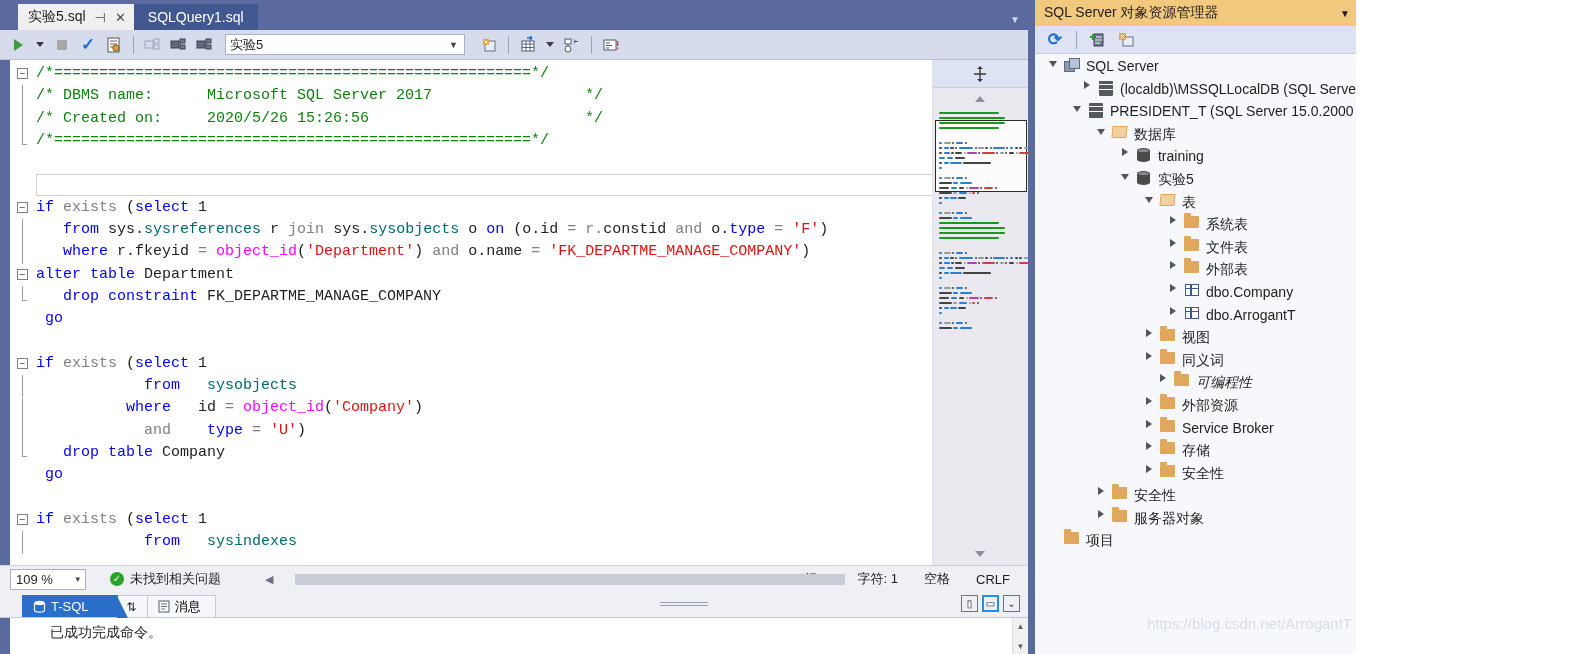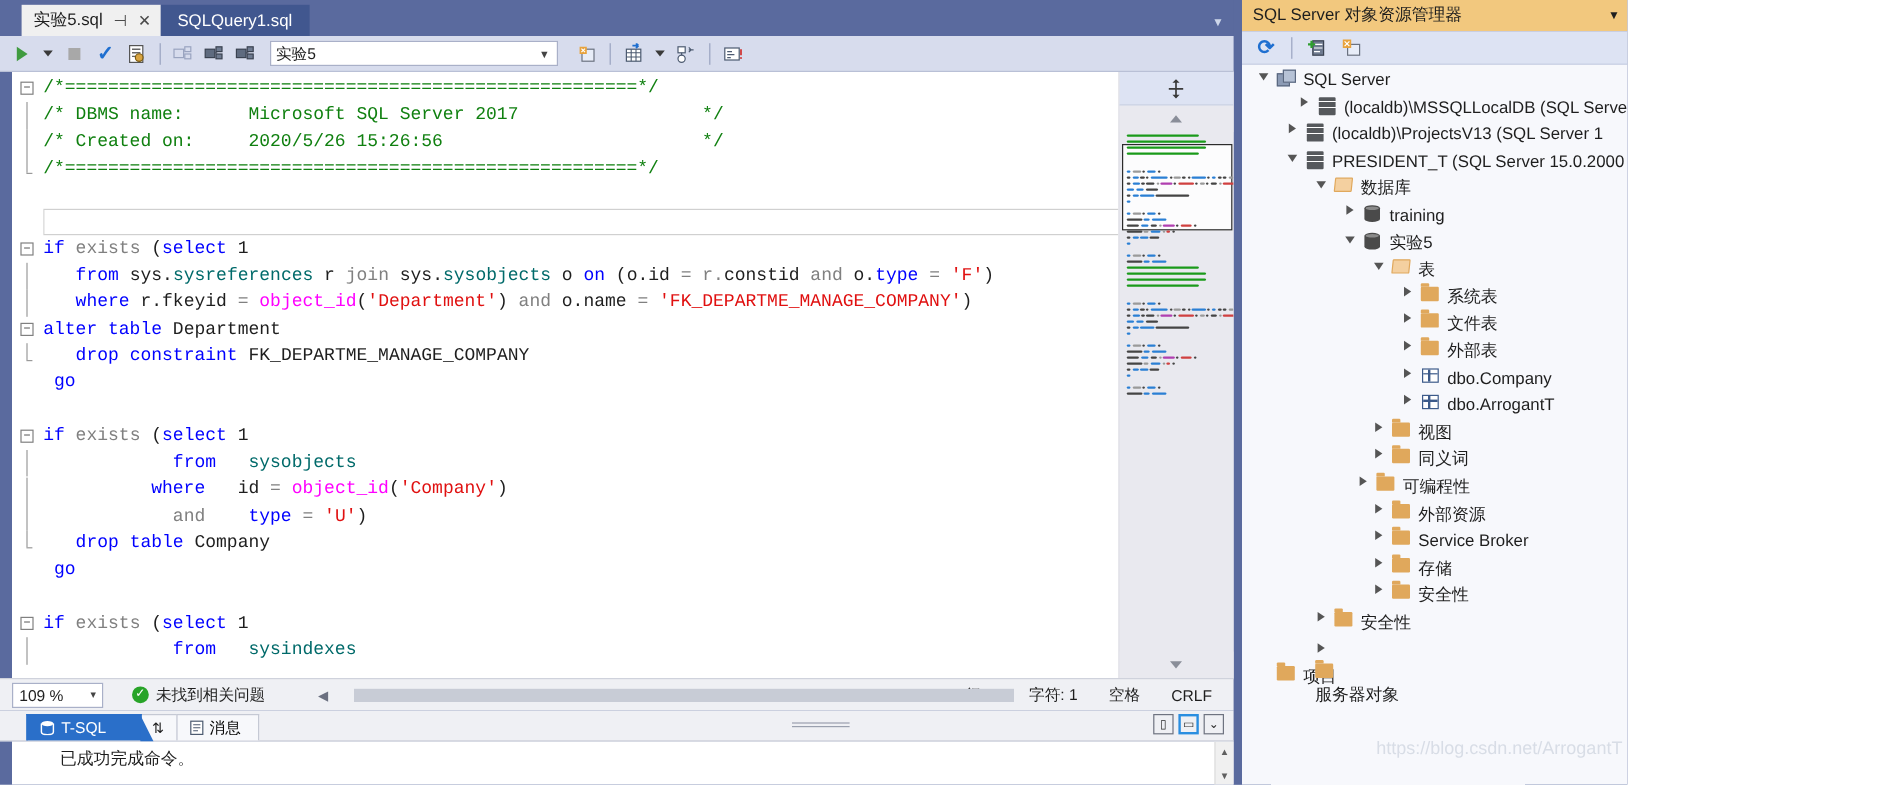--- a/index.html
+++ b/index.html
@@ -880,190 +880,181 @@
           <span class="twist">
             <span class="tw-closed"></span>
           </span>
           <span class="ticon">
             <span class="ic-server"></span>
           </span>
           <span class="tlabel">(localdb)\MSSQLLocalDB (SQL Serve</span>
         </div>
         <div class="tnode" style="padding-left: 34px;">
           <span class="twist">
-            <span class="tw-closed"></span>
+            <span class="tw-open"></span>
           </span>
           <span class="ticon">
             <span class="ic-server"></span>
           </span>
-          <span class="tlabel">(localdb)\ProjectsV13 (SQL Server 1</span>
-        </div>
-        <div class="tnode" style="padding-left: 34px;">
+          <span class="tlabel">PRESIDENT_T (SQL Server 15.0.2000</span>
+        </div>
+        <div class="tnode" style="padding-left: 58px;">
           <span class="twist">
             <span class="tw-open"></span>
           </span>
           <span class="ticon">
-            <span class="ic-server"></span>
-          </span>
-          <span class="tlabel">PRESIDENT_T (SQL Server 15.0.2000</span>
+            <span class="ic-folder-open"></span>
+          </span>
+          <span class="tlabel">数据库</span>
+        </div>
+        <div class="tnode" style="padding-left: 82px;">
+          <span class="twist">
+            <span class="tw-closed"></span>
+          </span>
+          <span class="ticon">
+            <span class="ic-db"></span>
+          </span>
+          <span class="tlabel">training</span>
+        </div>
+        <div class="tnode" style="padding-left: 82px;">
+          <span class="twist">
+            <span class="tw-open"></span>
+          </span>
+          <span class="ticon">
+            <span class="ic-db"></span>
+          </span>
+          <span class="tlabel">实验5</span>
+        </div>
+        <div class="tnode" style="padding-left: 106px;">
+          <span class="twist">
+            <span class="tw-open"></span>
+          </span>
+          <span class="ticon">
+            <span class="ic-folder-open"></span>
+          </span>
+          <span class="tlabel">表</span>
+        </div>
+        <div class="tnode" style="padding-left: 130px;">
+          <span class="twist">
+            <span class="tw-closed"></span>
+          </span>
+          <span class="ticon">
+            <span class="ic-folder"></span>
+          </span>
+          <span class="tlabel">系统表</span>
+        </div>
+        <div class="tnode" style="padding-left: 130px;">
+          <span class="twist">
+            <span class="tw-closed"></span>
+          </span>
+          <span class="ticon">
+            <span class="ic-folder"></span>
+          </span>
+          <span class="tlabel">文件表</span>
+        </div>
+        <div class="tnode" style="padding-left: 130px;">
+          <span class="twist">
+            <span class="tw-closed"></span>
+          </span>
+          <span class="ticon">
+            <span class="ic-folder"></span>
+          </span>
+          <span class="tlabel">外部表</span>
+        </div>
+        <div class="tnode" style="padding-left: 130px;">
+          <span class="twist">
+            <span class="tw-closed"></span>
+          </span>
+          <span class="ticon">
+            <span class="ic-table"></span>
+          </span>
+          <span class="tlabel">dbo.Company</span>
+        </div>
+        <div class="tnode" style="padding-left: 130px;">
+          <span class="twist">
+            <span class="tw-closed"></span>
+          </span>
+          <span class="ticon">
+            <span class="ic-table"></span>
+          </span>
+          <span class="tlabel">dbo.ArrogantT</span>
+        </div>
+        <div class="tnode" style="padding-left: 106px;">
+          <span class="twist">
+            <span class="tw-closed"></span>
+          </span>
+          <span class="ticon">
+            <span class="ic-folder"></span>
+          </span>
+          <span class="tlabel">视图</span>
+        </div>
+        <div class="tnode" style="padding-left: 106px;">
+          <span class="twist">
+            <span class="tw-closed"></span>
+          </span>
+          <span class="ticon">
+            <span class="ic-folder"></span>
+          </span>
+          <span class="tlabel">同义词</span>
+        </div>
+        <div class="tnode" style="padding-left: 120px; font-style: italic;">
+          <span class="twist">
+            <span class="tw-closed"></span>
+          </span>
+          <span class="ticon">
+            <span class="ic-folder"></span>
+          </span>
+          <span class="tlabel">可编程性</span>
+        </div>
+        <div class="tnode" style="padding-left: 106px;">
+          <span class="twist">
+            <span class="tw-closed"></span>
+          </span>
+          <span class="ticon">
+            <span class="ic-folder"></span>
+          </span>
+          <span class="tlabel">外部资源</span>
+        </div>
+        <div class="tnode" style="padding-left: 106px;">
+          <span class="twist">
+            <span class="tw-closed"></span>
+          </span>
+          <span class="ticon">
+            <span class="ic-folder"></span>
+          </span>
+          <span class="tlabel">Service Broker</span>
+        </div>
+        <div class="tnode" style="padding-left: 106px;">
+          <span class="twist">
+            <span class="tw-closed"></span>
+          </span>
+          <span class="ticon">
+            <span class="ic-folder"></span>
+          </span>
+          <span class="tlabel">存储</span>
+        </div>
+        <div class="tnode" style="padding-left: 106px;">
+          <span class="twist">
+            <span class="tw-closed"></span>
+          </span>
+          <span class="ticon">
+            <span class="ic-folder"></span>
+          </span>
+          <span class="tlabel">安全性</span>
         </div>
         <div class="tnode" style="padding-left: 58px;">
           <span class="twist">
-            <span class="tw-open"></span>
-          </span>
-          <span class="ticon">
-            <span class="ic-folder-open"></span>
-          </span>
-          <span class="tlabel">数据库</span>
-        </div>
-        <div class="tnode" style="padding-left: 82px;">
-          <span class="twist">
-            <span class="tw-closed"></span>
-          </span>
-          <span class="ticon">
-            <span class="ic-db"></span>
-          </span>
-          <span class="tlabel">training</span>
-        </div>
-        <div class="tnode" style="padding-left: 82px;">
-          <span class="twist">
-            <span class="tw-open"></span>
-          </span>
-          <span class="ticon">
-            <span class="ic-db"></span>
-          </span>
-          <span class="tlabel">实验5</span>
-        </div>
-        <div class="tnode" style="padding-left: 106px;">
-          <span class="twist">
-            <span class="tw-open"></span>
-          </span>
-          <span class="ticon">
-            <span class="ic-folder-open"></span>
-          </span>
-          <span class="tlabel">表</span>
-        </div>
-        <div class="tnode" style="padding-left: 130px;">
-          <span class="twist">
-            <span class="tw-closed"></span>
-          </span>
-          <span class="ticon">
-            <span class="ic-folder"></span>
-          </span>
-          <span class="tlabel">系统表</span>
-        </div>
-        <div class="tnode" style="padding-left: 130px;">
-          <span class="twist">
-            <span class="tw-closed"></span>
-          </span>
-          <span class="ticon">
-            <span class="ic-folder"></span>
-          </span>
-          <span class="tlabel">文件表</span>
-        </div>
-        <div class="tnode" style="padding-left: 130px;">
-          <span class="twist">
-            <span class="tw-closed"></span>
-          </span>
-          <span class="ticon">
-            <span class="ic-folder"></span>
-          </span>
-          <span class="tlabel">外部表</span>
-        </div>
-        <div class="tnode" style="padding-left: 130px;">
-          <span class="twist">
-            <span class="tw-closed"></span>
-          </span>
-          <span class="ticon">
-            <span class="ic-table"></span>
-          </span>
-          <span class="tlabel">dbo.Company</span>
-        </div>
-        <div class="tnode" style="padding-left: 130px;">
-          <span class="twist">
-            <span class="tw-closed"></span>
-          </span>
-          <span class="ticon">
-            <span class="ic-table"></span>
-          </span>
-          <span class="tlabel">dbo.ArrogantT</span>
-        </div>
-        <div class="tnode" style="padding-left: 106px;">
-          <span class="twist">
-            <span class="tw-closed"></span>
-          </span>
-          <span class="ticon">
-            <span class="ic-folder"></span>
-          </span>
-          <span class="tlabel">视图</span>
-        </div>
-        <div class="tnode" style="padding-left: 106px;">
-          <span class="twist">
-            <span class="tw-closed"></span>
-          </span>
-          <span class="ticon">
-            <span class="ic-folder"></span>
-          </span>
-          <span class="tlabel">同义词</span>
-        </div>
-        <div class="tnode" style="padding-left: 93px;">
-          <span class="twist">
-            <span class="tw-closed"></span>
-          </span>
-          <span class="ticon">
-            <span class="ic-folder"></span>
-          </span>
-          <span class="tlabel">可编程性</span>
-        </div>
-        <div class="tnode" style="padding-left: 106px;">
-          <span class="twist">
-            <span class="tw-closed"></span>
-          </span>
-          <span class="ticon">
-            <span class="ic-folder"></span>
-          </span>
-          <span class="tlabel">外部资源</span>
-        </div>
-        <div class="tnode" style="padding-left: 106px;">
-          <span class="twist">
-            <span class="tw-closed"></span>
-          </span>
-          <span class="ticon">
-            <span class="ic-folder"></span>
-          </span>
-          <span class="tlabel">Service Broker</span>
-        </div>
-        <div class="tnode" style="padding-left: 106px;">
-          <span class="twist">
-            <span class="tw-closed"></span>
-          </span>
-          <span class="ticon">
-            <span class="ic-folder"></span>
-          </span>
-          <span class="tlabel">存储</span>
-        </div>
-        <div class="tnode" style="padding-left: 106px;">
-          <span class="twist">
             <span class="tw-closed"></span>
           </span>
           <span class="ticon">
             <span class="ic-folder"></span>
           </span>
           <span class="tlabel">安全性</span>
         </div>
         <div class="tnode" style="padding-left: 58px;">
-          <span class="twist">
-            <span class="tw-closed"></span>
-          </span>
-          <span class="ticon">
-            <span class="ic-folder"></span>
-          </span>
-          <span class="tlabel">安全性</span>
-        </div>
-        <div class="tnode" style="padding-left: 58px; flex-direction: column;">
           <span class="twist">
             <span class="tw-closed"></span>
           </span>
           <span class="ticon">
             <span class="ic-folder"></span>
           </span>
           <span class="tlabel">服务器对象</span>
         </div>
         <div class="tnode" style="padding-left: 10px;">
           <span class="twist"></span>

